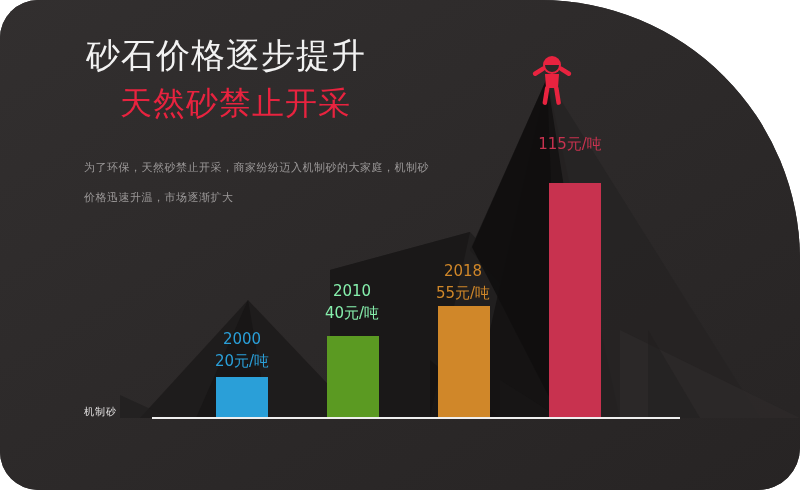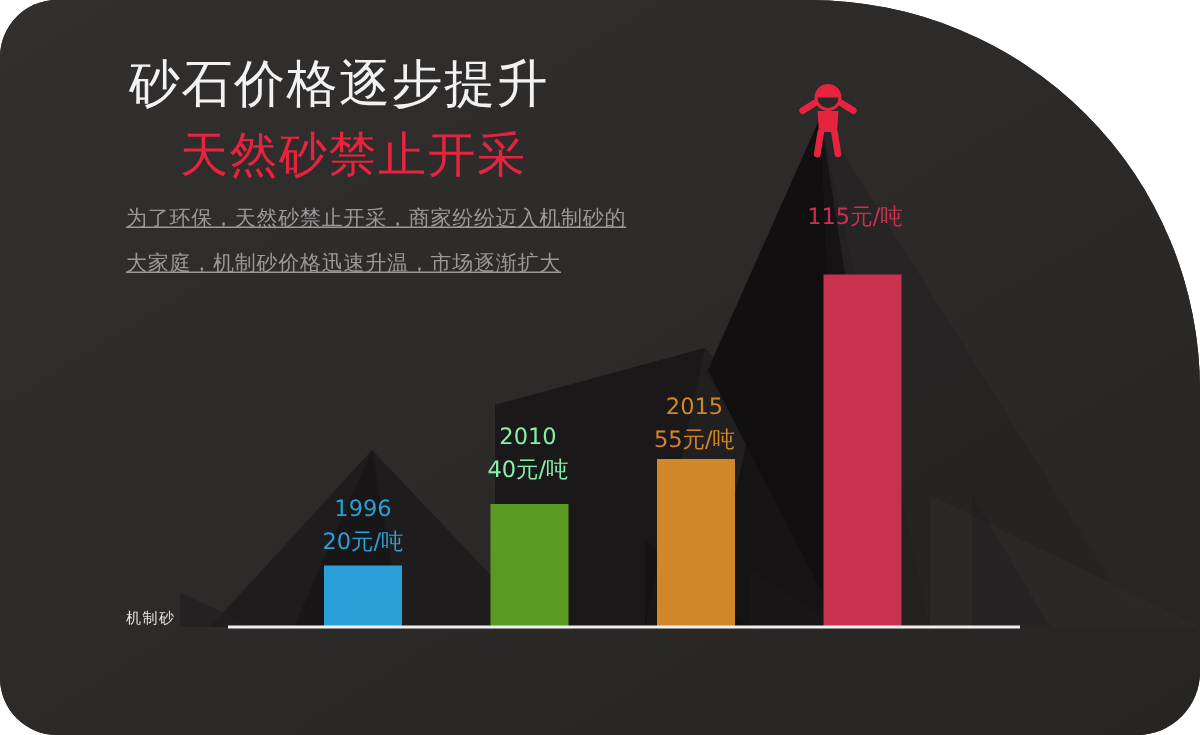--- a/index.html
+++ b/index.html
@@ -43,27 +43,26 @@
     left: 120px;
     top: 82px;
     font-size: 32px;
     letter-spacing: 1px;
     color: #e8233f;
     white-space: nowrap;
   }
   #body-copy {
     position: absolute;
     left: 84px;
-    top: 131px;
+    top: 153px;
     width: 345px;
-    font-size: 14px;
+    font-size: 11px;
     line-height: 30px;
     color: #9b9898;
     letter-spacing: .5px;
-    text-decoration: underline;
   }
 
   
   #baseline {
     position: absolute;
     left: 152px;
     top: 417px;
     width: 528px;
     height: 2px;
     background: #efefef;
@@ -147,29 +146,29 @@
       <rect x="29" y="15" width="14" height="4.5" rx="2.2" fill="#e8233f" transform="rotate(32 36 17)"></rect>
 
       <rect x="15" y="32" width="4.5" height="19" rx="2" fill="#e8233f" transform="rotate(9 17 40)"></rect>
       <rect x="26" y="32" width="4.5" height="19" rx="2" fill="#e8233f" transform="rotate(-9 28 40)"></rect>
     </svg>
 
     <div class="bar-label" style="left: 505px; top: 133px; color: rgb(200, 50, 79);">
       <div>115元/吨</div>
     </div>
     <div class="bar-label" style="left: 398px; top: 260px; color: rgb(208, 135, 41);">
-      <div>2015</div>
+      <div>2018</div>
       <div>55元/吨</div>
     </div>
     <div class="bar-label" style="left: 287px; top: 280px; color: #86efac;">
       <div>2010</div>
       <div>40元/吨</div>
     </div>
     <div class="bar-label" style="left: 177px; top: 328px; color: rgb(42, 159, 216);">
-      <div>1996</div>
+      <div>2000</div>
       <div>20元/吨</div>
     </div>
 
     <div class="bar" id="bar0" style="left: 216px; height: 40.8696px; background: rgb(42, 159, 216);"></div>
     <div class="bar" id="bar1" style="left: 327px; height: 81.7391px; background: rgb(91, 154, 34);"></div>
     <div class="bar" id="bar2" style="left: 438px; height: 112.391px; background: rgb(208, 135, 41);"></div>
     <div class="bar" id="bar3" style="left: 549px; height: 235px; background: rgb(200, 50, 79);"></div>
 
     <div id="baseline" style="background: rgb(239, 239, 239);"></div>
     <div id="axis-label">机制砂</div>

